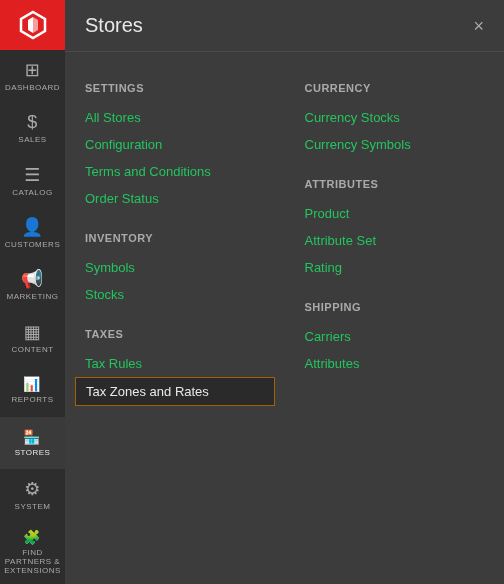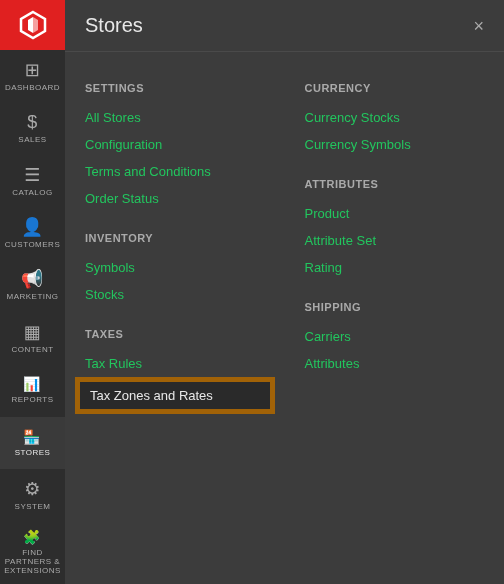--- a/index.html
+++ b/index.html
@@ -126,21 +126,21 @@
       display: block;
       padding: 6px 0;
       color: #22c55e;
       font-size: 13px;
       cursor: pointer;
       text-decoration: none;
     }
 
     .menu-item.highlighted {
       background: #2a2a2a;
-      border: 5px solid #a16207;
+      border: 1px solid #a16207;
       padding: 6px 10px;
       margin: 0 -10px;
       color: #e8e8e8;
     }
 
     .spacer {
       height: 10px;
     }
 
     

